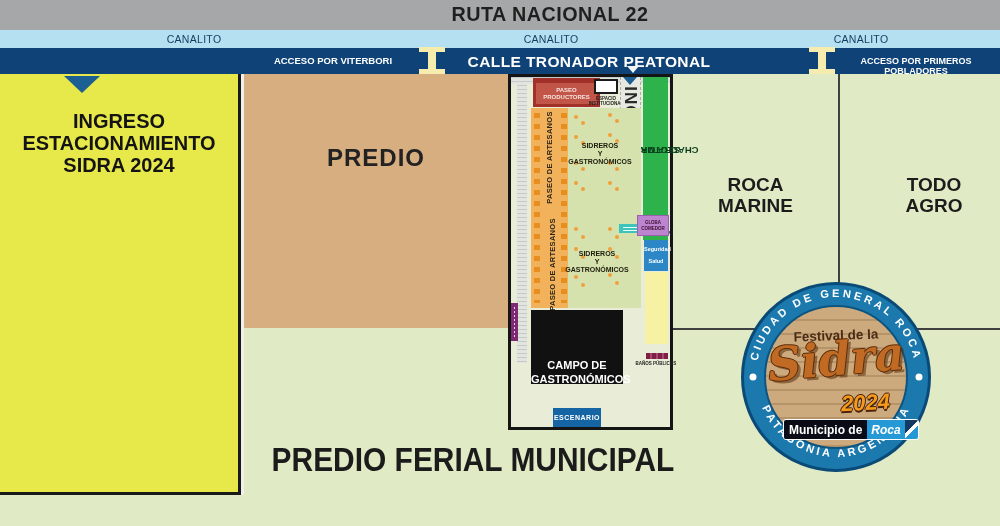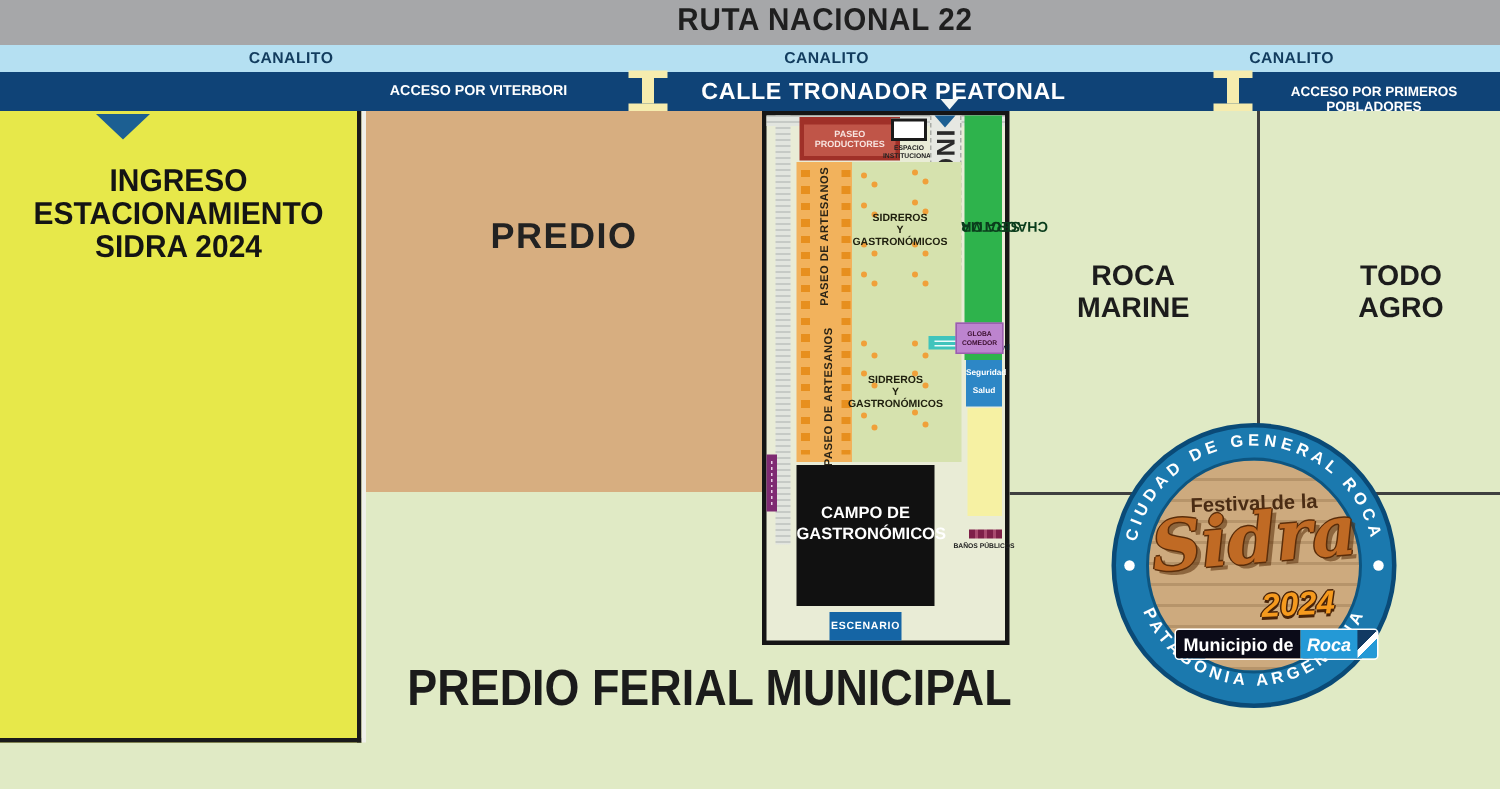--- a/index.html
+++ b/index.html
@@ -6,24 +6,24 @@
   *{box-sizing:border-box;}
   .stage{position:relative;width:1000px;height:526px;overflow:hidden;
          background:#e0eac5;font-family:"Liberation Sans",sans-serif;}
   .abs{position:absolute;}
 
   
   .bar-gray{left:0;top:0;width:1000px;height:30px;background:#a6a7a9;}
   .route-title{left:100px;top:2px;width:900px;text-align:center;font-size:21px;
       font-weight:bold;color:#1f1f1f;letter-spacing:.5px;transform:scaleX(.94);}
   .bar-canal{left:0;top:30px;width:1000px;height:18px;background:#b5e0f2;}
-  .canal-label{top:33px;font-size:10.5px;font-weight:bold;color:#123c5e;letter-spacing:.3px;}
+  .canal-label{top:33px;font-size:10.5px;font-weight:normal;color:#123c5e;letter-spacing:.3px;}
   .bar-road{left:0;top:48px;width:1000px;height:26px;background:#0f4377;}
   .road-label{color:#fff;font-weight:bold;}
-  .lbl-viterbori{left:244px;top:55px;width:150px;text-align:center;font-size:9.5px;}
+  .lbl-viterbori{left:258px;top:55px;width:150px;text-align:center;font-size:9.5px;}
   .lbl-street{left:439px;top:53px;width:300px;text-align:center;font-size:15.5px;letter-spacing:.4px;}
   .lbl-pobladores{left:832px;top:56px;width:168px;text-align:center;font-size:9px;}
   .ibeam{width:26px;height:27px;border-top:5px solid #f6ecae;border-bottom:5px solid #f6ecae;
      background:linear-gradient(90deg,transparent 0 9px,#f6ecae 9px 17px,transparent 17px);}
   .ibeam1{left:419px;top:47px;} .ibeam2{left:809px;top:47px;}
   .white-down-arrow{left:627px;top:66px;width:0;height:0;
      border-left:6px solid transparent;border-right:6px solid transparent;border-top:7px solid #f2f5f2;}
 
   
   .parking{left:0;top:74px;width:241px;height:421px;background:#e7e84a;
@@ -91,22 +91,22 @@
      0 46px 0 #f0a03a,7px 52px 0 #f0a03a,0 66px 0 #f0a03a,7px 72px 0 #f0a03a,0 112px 0 #f0a03a,
      7px 120px 0 #f0a03a,0 132px 0 #f0a03a,7px 140px 0 #f0a03a,0 160px 0 #f0a03a,7px 168px 0 #f0a03a;}
   .dotsB{left:40px;top:5px;box-shadow:7px 6px 0 #f0a03a,0 20px 0 #f0a03a,7px 26px 0 #f0a03a,
      0 48px 0 #f0a03a,7px 54px 0 #f0a03a,0 68px 0 #f0a03a,7px 74px 0 #f0a03a,0 114px 0 #f0a03a,
      7px 122px 0 #f0a03a,0 134px 0 #f0a03a,7px 142px 0 #f0a03a,0 160px 0 #f0a03a,7px 168px 0 #f0a03a;}
   .teal-box{left:51px;top:116px;width:23px;height:9px;background:#3fc4bc;}
   .teal-lines{position:absolute;left:4px;top:3px;width:15px;height:1px;background:#eafcfa;box-shadow:0 3px 0 #eafcfa;}
   .globa{left:69px;top:107px;width:32px;height:21px;background:#bd84cf;border:1px solid #9a5fae;
      display:flex;align-items:center;justify-content:center;text-align:center;
      font-size:4.5px;line-height:5.5px;font-weight:bold;color:#3c1030;}
-  .campo{left:20px;top:233px;width:92px;height:94px;background:#111;color:#fff;text-align:center;
-     font-size:11px;line-height:14px;font-weight:bold;padding-top:25px;}
+  .campo{left:20px;top:233px;width:92px;height:74px;background:#111;color:#fff;text-align:center;
+     font-size:11px;line-height:14px;font-weight:bold;padding-top:48px;}
   .escenario{left:42px;top:331px;width:48px;height:19px;background:#1565a5;color:#fff;
      display:flex;align-items:center;justify-content:center;font-size:7px;font-weight:bold;letter-spacing:.5px;}
   .thin-purple{left:0;top:226px;width:7px;height:38px;background:#7e2a72;}
   .thin-purple div{position:absolute;left:3px;top:4px;width:1px;height:30px;
      background:repeating-linear-gradient(180deg,#e8cde6 0 2px,transparent 2px 4px);}
 
   
   .logo{left:741px;top:282px;width:190px;height:190px;z-index:5;}
   .logo-ring{position:absolute;inset:0;border-radius:50%;background:#1b79ae;border:3px solid #0a4a77;}
   .logo-wood{position:absolute;inset:23px;border-radius:50%;border:2px solid #0d5580;

